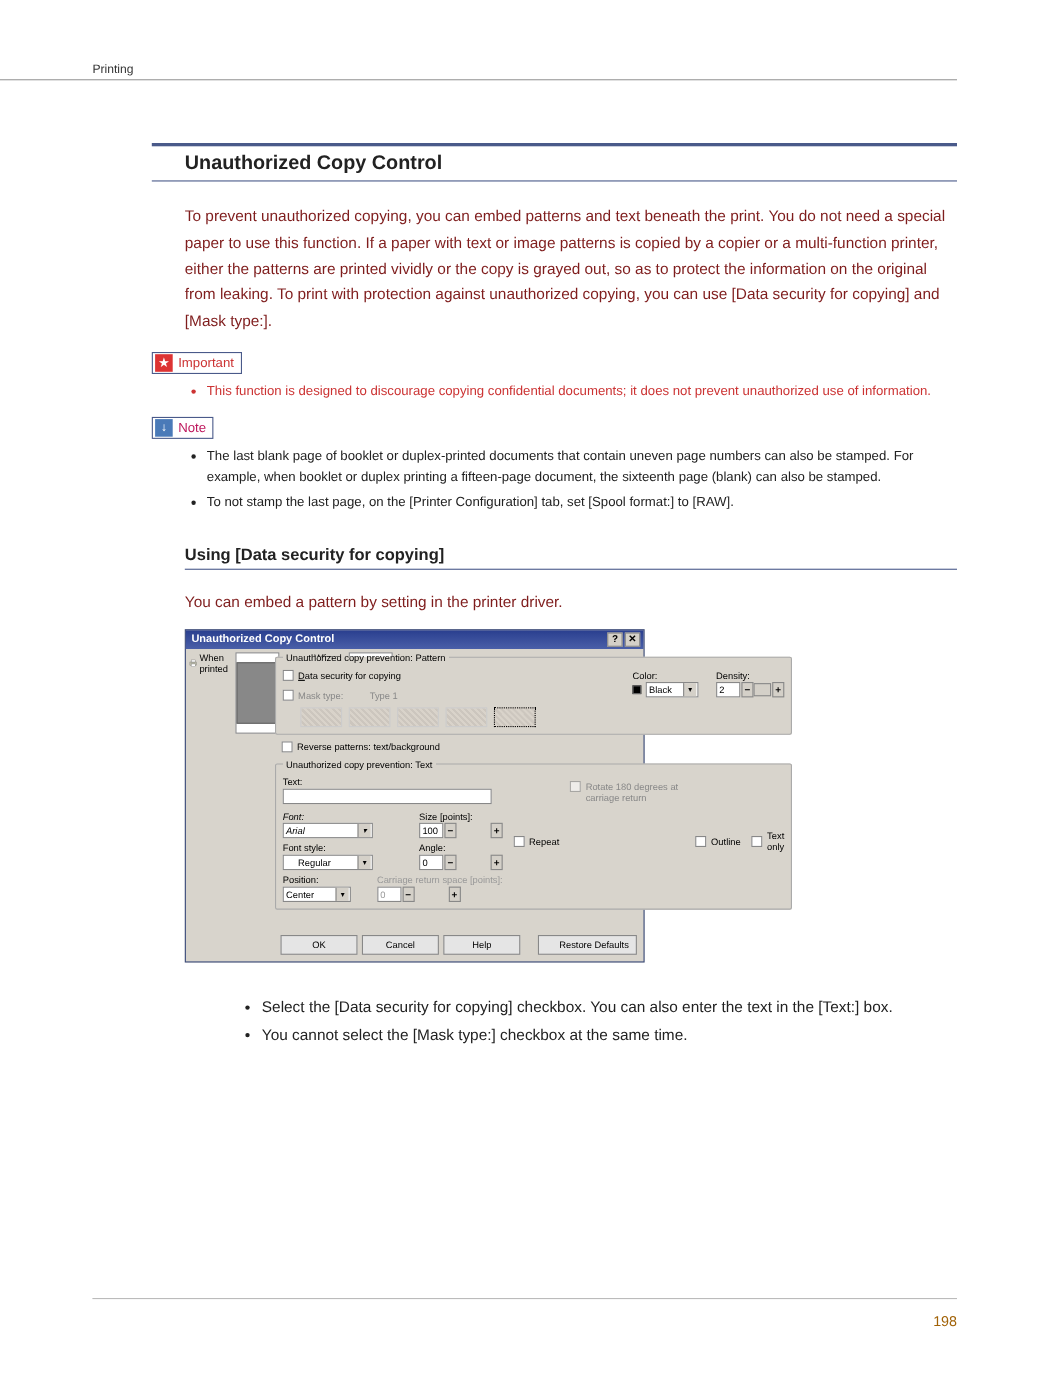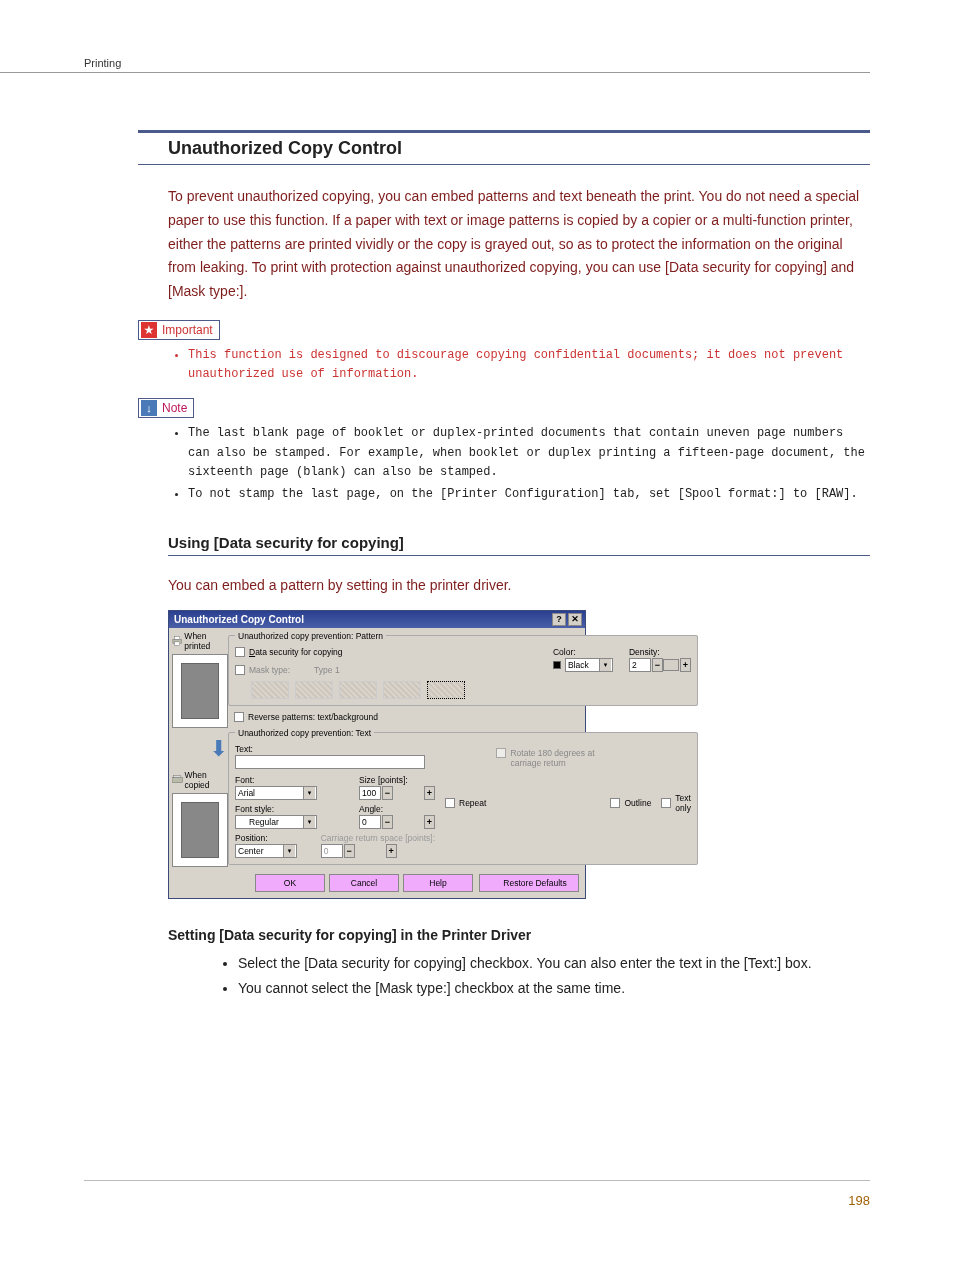--- a/index.html
+++ b/index.html
@@ -81,21 +81,21 @@
   .important-text { color: #c33; }
   .note-text { color: #be185d; }
   .callout-list {
     list-style: disc;
     margin-left: 50px;
     font-size: 12px;
     line-height: 1.6;
     margin-bottom: 10px;
   }
   .callout-list.red li { color: #c33; }
-  .callout-list li { margin-bottom: 3px; color: #222; font-family: Liberation Mono, monospace; }
+  .callout-list li { margin-bottom: 3px; color: #222; }
   .h3-block {
     border-bottom: 1px solid #4a5a8a;
     margin: 30px 0 18px 30px;
     padding-bottom: 4px;
   }
   .h3-text {
     font-size: 15px;
     font-weight: bold;
   }
   
@@ -132,22 +132,22 @@
     font-size: 9px;
     font-weight: bold;
   }
   .dialog-body {
     display: flex;
     padding: 3px;
   }
   .sidebar {
     width: 78px;
     display: flex;
-    flex-direction: column;
-    align-items: flex-end;
+    flex-direction: row;
+    align-items: flex-start;
     gap: 2px;
   }
   .side-label {
     font-size: 8.5px;
     color: #000;
     margin-bottom: 1px;
     display: flex;
     align-items: center;
     gap: 2px;
   }
@@ -280,29 +280,30 @@
   .cols { display: flex; gap: 10px; }
   .col-left { width: 200px; display: flex; flex-direction: column; gap: 4px; }
   .col-right { flex: 1; display: flex; gap: 10px; padding-top: 4px; }
   .btn-row {
     display: flex;
     gap: 4px;
     padding: 4px 6px 6px 86px;
   }
   .dbtn {
     border: 1px solid #888;
-    background: #f0abfc;
+    background: #e5e5e5;
     font-size: 8.5px;
     height: 18px;
     display: inline-flex;
     align-items: center;
     justify-content: center;
     width: 70px;
-  }
-  .dbtn.wide { width: 100px; margin-left: auto; padding-left: 12px; }
+    margin-top: 16px;
+  }
+  .dbtn.wide { width: 90px; margin-left: auto; padding-left: 12px; }
   .subhead {
     font-size: 14px;
     font-weight: bold;
     margin: 0 0 8px 30px;
   }
   .steps {
     list-style: disc;
     margin-left: 100px;
     font-size: 14px;
     line-height: 1.8;
@@ -443,21 +444,21 @@
 
         <fieldset>
           <legend>Unauthorized copy prevention: Text</legend>
           <div class="cols">
             <div class="col-left">
               <div>
                 <span class="fld-label">Text:</span>
                 <span class="txt" style="width:190px;"></span>
               </div>
               <div style="display:flex; gap:8px;">
-                <div style="flex:1;">
+                <div style="flex:1;font-style:italic;">
                   <span class="fld-label">Font:</span>
                   <span class="sel" style="width:82px;">Arial</span>
                 </div>
                 <div>
                   <span class="fld-label">Size [points]:</span>
                   <div class="spin">
                     <span class="txt">100</span>
                     <span class="sbtn">−</span>
                     <span style="width:30px;"></span>
                     <span class="sbtn">+</span>
@@ -518,21 +519,20 @@
       </div>
     </div>
     <div class="btn-row">
       <span class="dbtn">OK</span>
       <span class="dbtn">Cancel</span>
       <span class="dbtn">Help</span>
       <span class="dbtn wide">Restore Defaults</span>
     </div>
   </div>
 
-  <div class="subhead">Setting [Data security for copying] in the Printer Driver</div>
   <ul class="steps">
     <li>Select the [Data security for copying] checkbox. You can also enter the text in the [Text:] box.</li>
     <li>You cannot select the [Mask type:] checkbox at the same time.</li>
   </ul>
 
 </div>
 
 <div class="foot-rule"></div>
 <div class="page-num">198</div>
 

